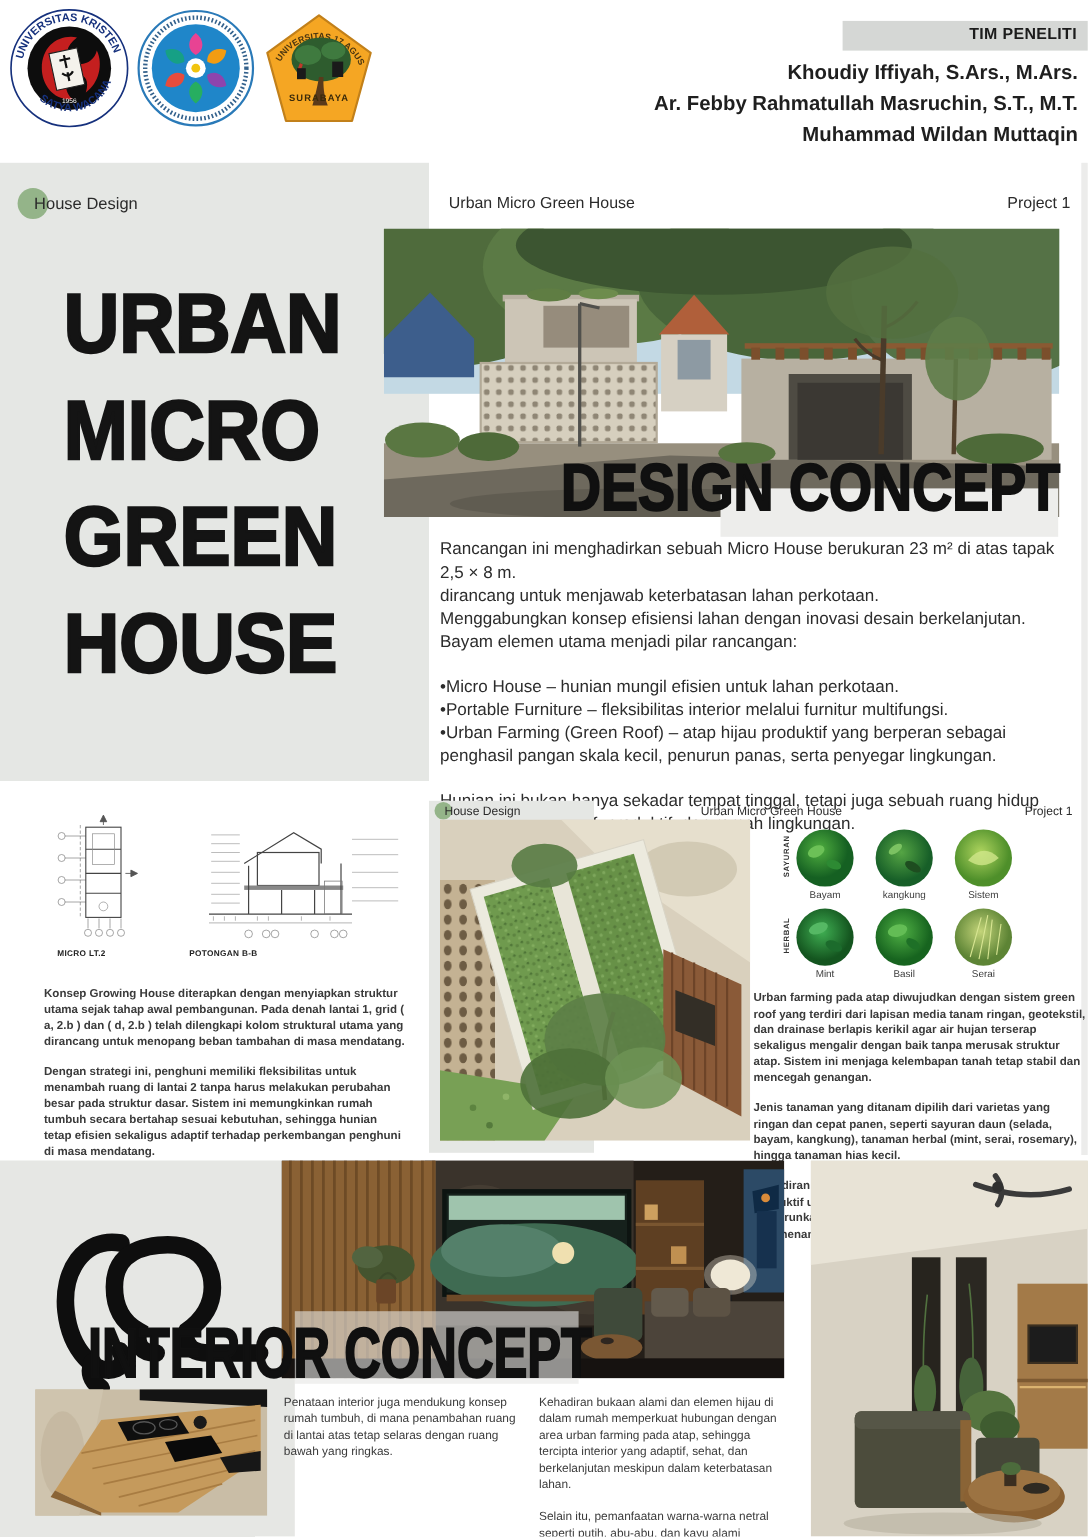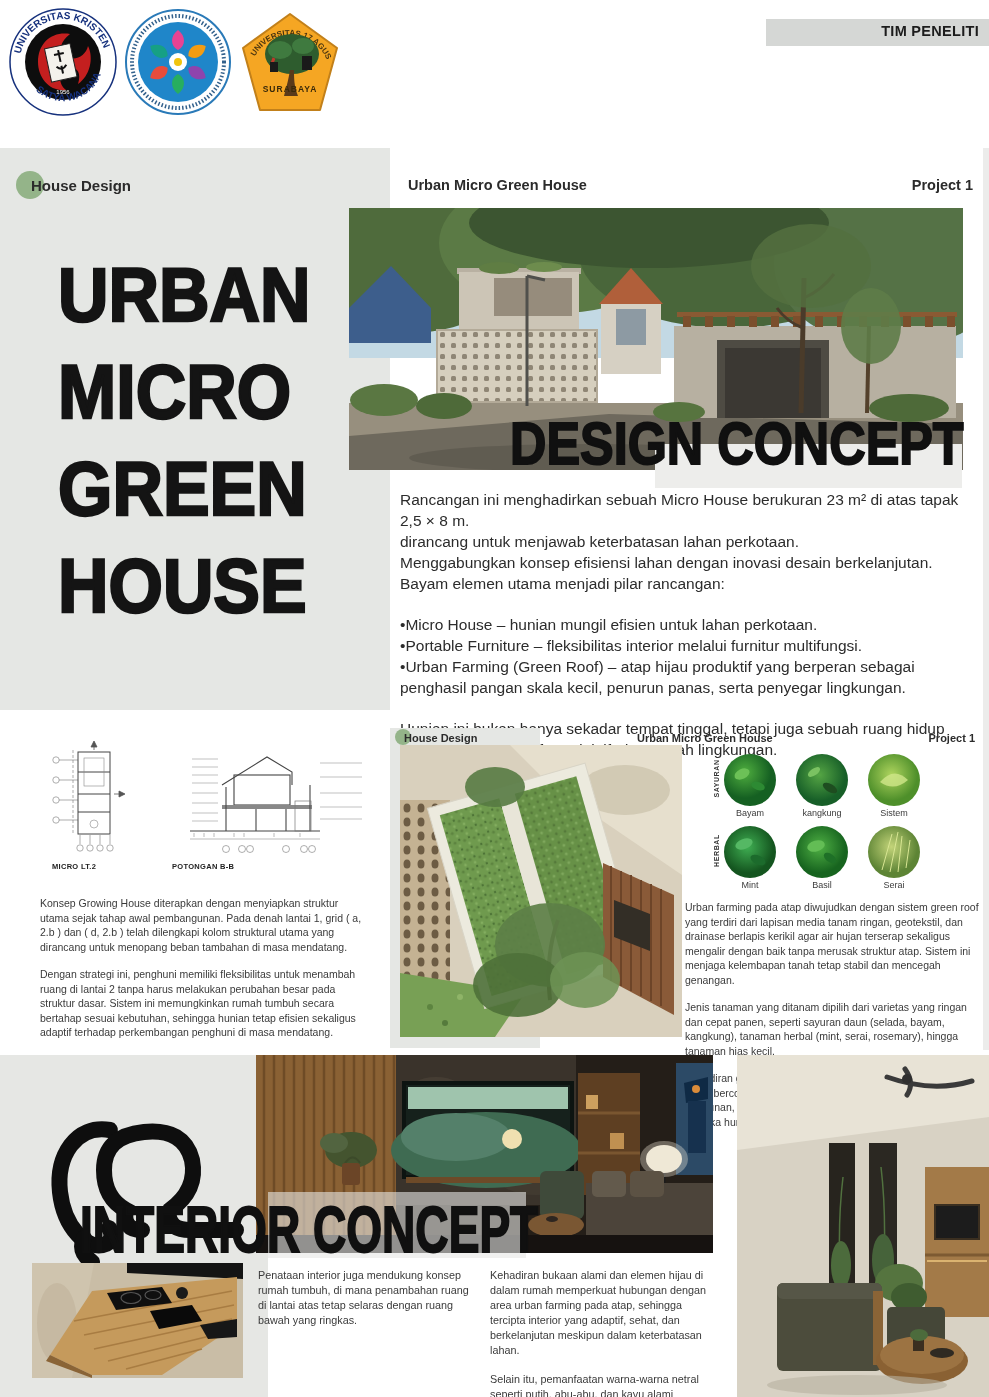--- a/index.html
+++ b/index.html
@@ -1,28 +1,28 @@
 <!DOCTYPE html>
 <html><head>
 <meta charset="utf-8">
 <style>
   html,body{margin:0;padding:0;background:#fff;font-family:"Liberation Sans",sans-serif;}
   #poster{position:relative;width:989px;height:1397px;background:#fff;overflow:hidden;color:#222;}
   .abs{position:absolute;}
   .b{font-weight:bold;}
   .panel{background:#e5e7e4;}
   .dot{border-radius:50%;background:#94b489;}
-  .sec-label{font-weight:bold;color:#2b2b2b;}
+  .sec-label{font-weight:normal;color:#2b2b2b;}
   .disp{font-weight:bold;color:#101010;-webkit-text-stroke:2px #101010;white-space:nowrap;line-height:1;transform-origin:left top;}
   .big-line{font-weight:bold;color:#141414;font-size:76px;line-height:97px;-webkit-text-stroke:2.5px #141414;transform:scaleX(.92);transform-origin:left center;white-space:nowrap;}
   .intro-line{display:block;}
   .body1{font-size:15.5px;line-height:21px;color:#2c2c2c;}
   .gap20{margin-top:20px;}
   .small-par{font-size:10.5px;line-height:14.5px;color:#3a3a3a;}
-  .small-par > div{margin-bottom:13px;}
+  .small-par > div{margin-bottom:13px;font-weight:bold;}
   .p3col{font-size:10.8px;line-height:15px;color:#3a3a3a;}
   .p3col > div{margin-bottom:14px;}
   .plant-name{font-size:9px;color:#3c3c3c;text-align:center;}
   .vlabel{font-size:7px;font-weight:bold;letter-spacing:.6px;color:#333;transform:rotate(-90deg);transform-origin:center center;white-space:nowrap;}
   .draw-label{font-size:7.5px;font-weight:bold;color:#222;letter-spacing:.3px;}
   svg{display:block;}
 </style>
 </head>
 <body>
 
@@ -84,20 +84,25 @@
     <ellipse cx="63" cy="34" rx="11" ry="8" fill="#3f7a3f"></ellipse>
     <path d="M50,58 C48,70 46,76 44,84 L58,84 C54,74 54,66 54,58 Z" fill="#5a3a1a"></path>
     <path d="M34,46 q-4,8 2,12" stroke="#c0392b" stroke-width="3" fill="none"></path>
     <rect x="62" y="44" width="10" height="14" fill="#1a1a1a"></rect>
     <rect x="30" y="50" width="8" height="10" fill="#1a1a1a"></rect>
     <text x="50" y="80" font-size="8.5" font-weight="bold" fill="#3a2a0a" text-anchor="middle" letter-spacing="1">SURABAYA</text>
   </svg>
 
   <div class="abs" style="left:766px;top:19px;width:223px;height:27px;background:#d5d7d5;"></div>
   <div class="abs b" style="left:766px;top:23px;width:213px;text-align:right;font-size:14.5px;color:#1c1c1c;letter-spacing:.3px;">TIM PENELITI</div>
+  <div class="abs b" style="left:420px;top:52px;width:560px;text-align:right;font-size:18.5px;line-height:28px;color:#1f1f1f;">
+      <div class="res-name">Khoudiy Iffiyah, S.Ars., M.Ars.</div>
+      <div class="res-name">Ar. Febby Rahmatullah Masruchin, S.T., M.T.</div>
+      <div class="res-name">Muhammad Wildan Muttaqin</div>
+    </div>
 
   <div class="abs panel" style="left:0;top:148px;width:390px;height:562px;"></div>
   <div class="abs" style="left:983px;top:148px;width:6px;height:902px;background:#ececeb;"></div>
 
   <div class="abs dot" style="left:16px;top:171px;width:28px;height:28px;"></div>
   <div class="abs sec-label" style="left:31px;top:177px;font-size:15px;">House Design</div>
   <div class="abs sec-label" style="left:408px;top:177px;font-size:14.5px;">Urban Micro Green House</div>
   <div class="abs sec-label" style="left:779px;top:177px;width:194px;text-align:right;font-size:14.5px;">Project 1</div>
 
   <div class="abs" style="left:58px;top:246px;">

